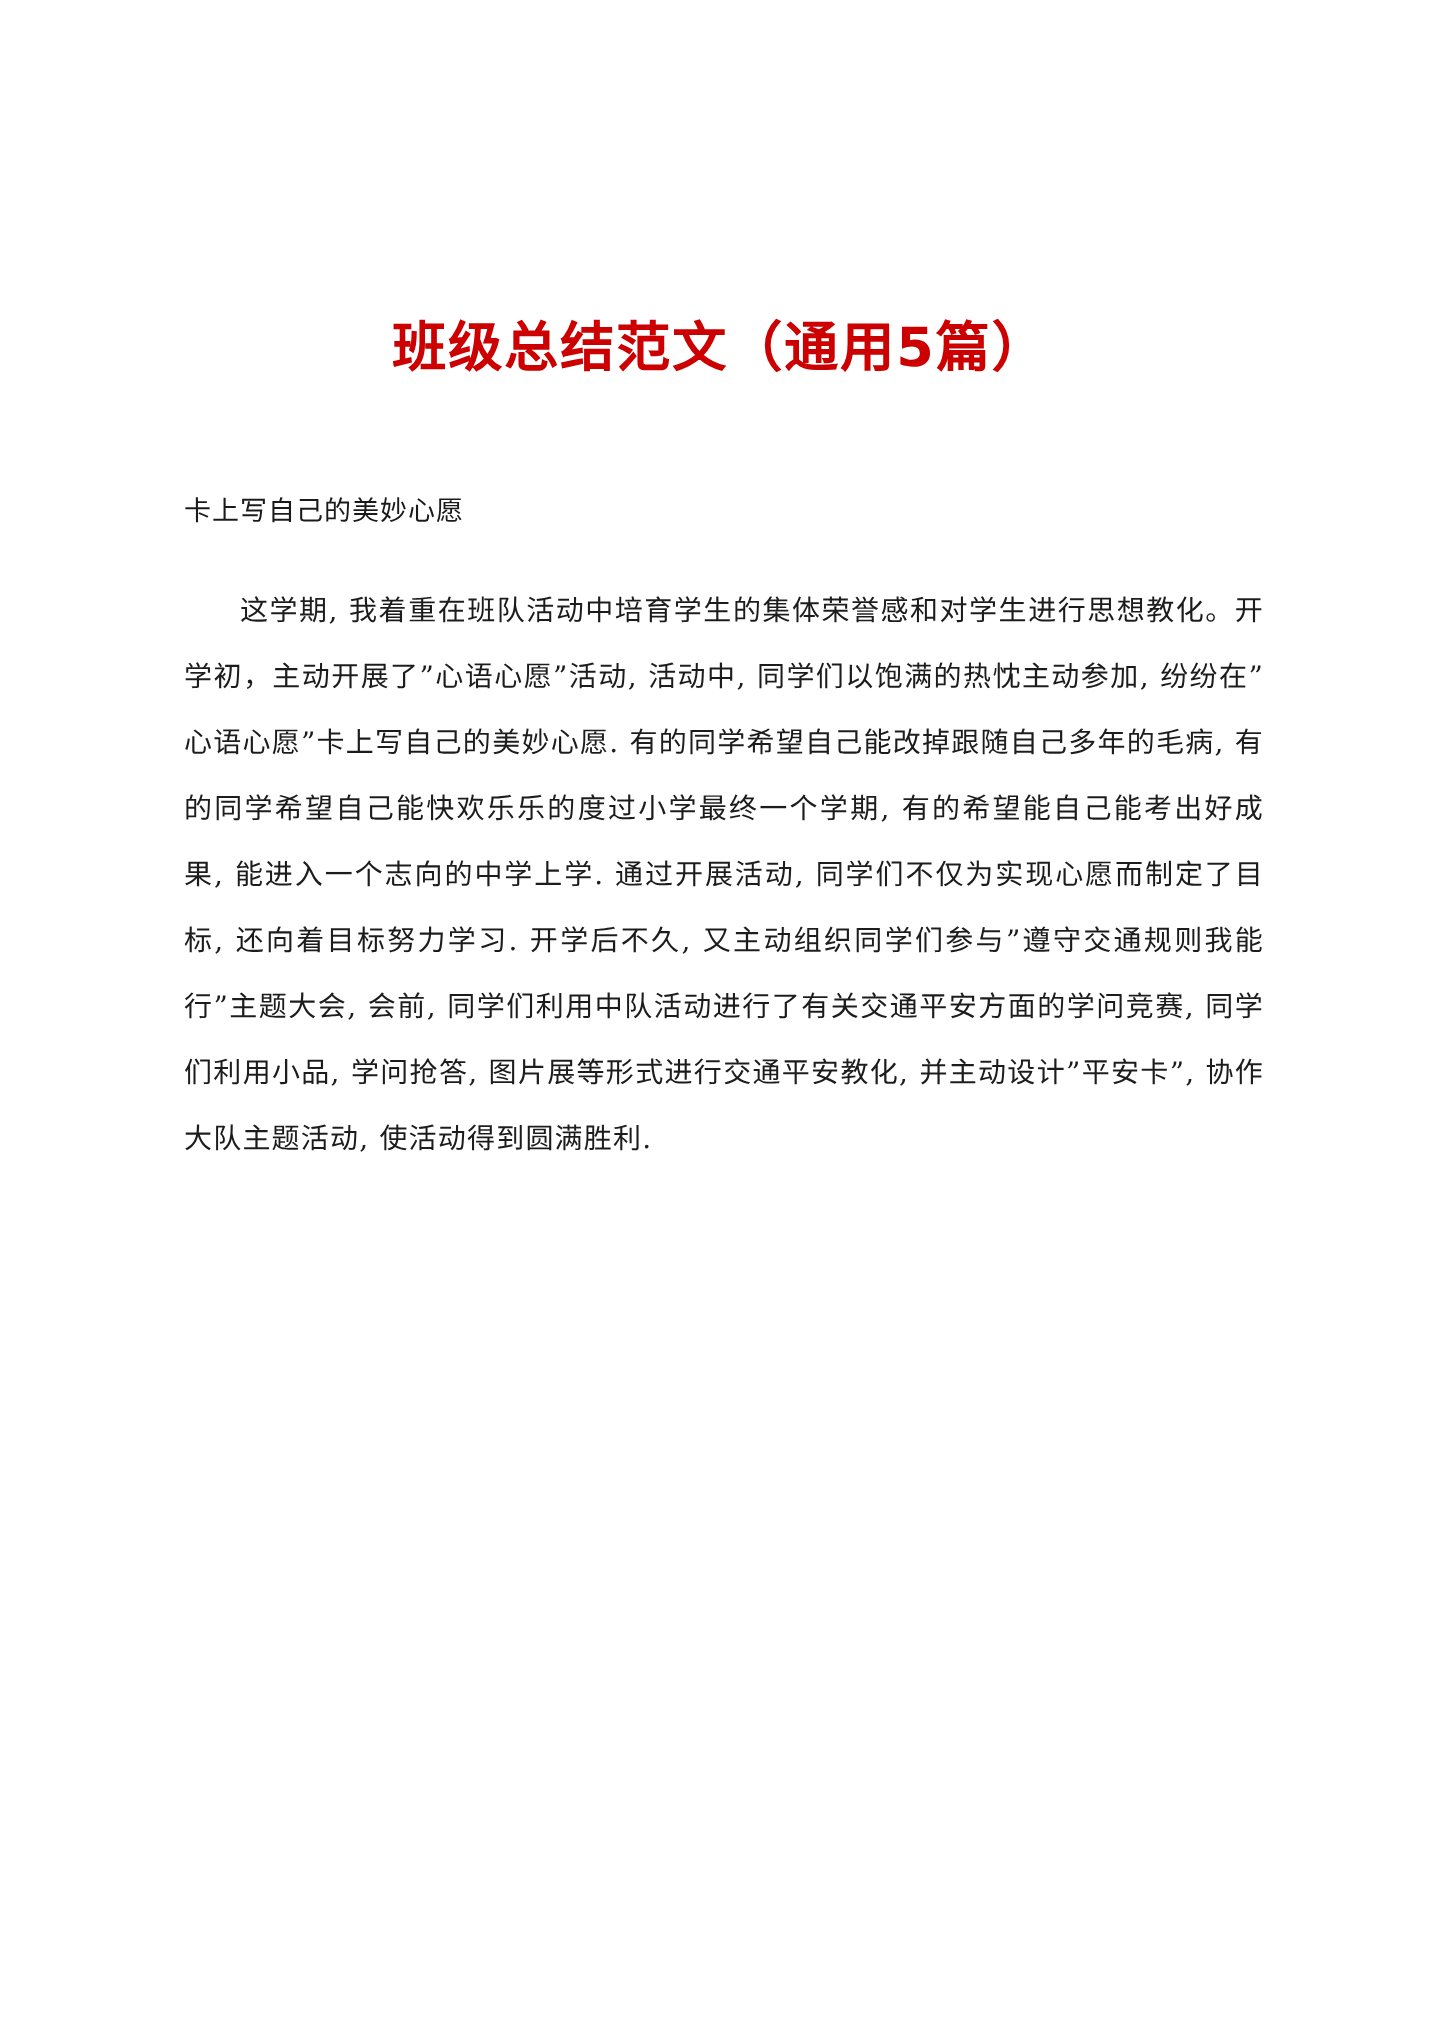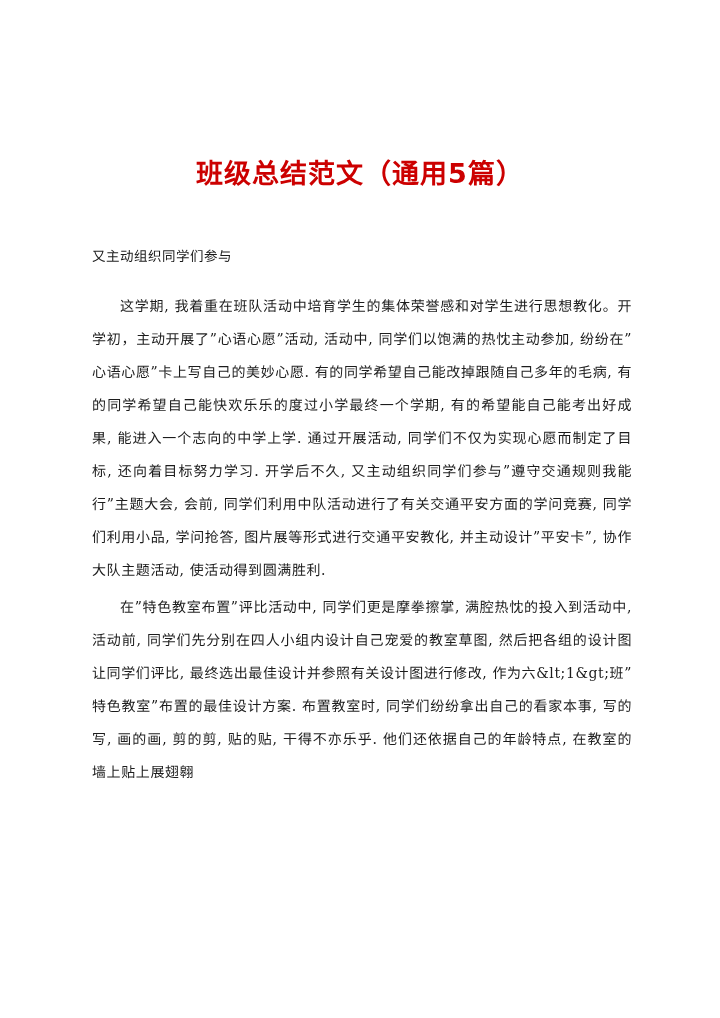--- a/index.html
+++ b/index.html
@@ -66,20 +66,19 @@
   }
 </style>
 </head>
 <body>
 
 <div class="page">
 
   <h1 class="doc-title">班级总结范文（通用5篇）</h1>
 
   <div class="body-block">
-    <div class="sub-heading">又主动组织同学们参与</div>
+    <div class="sub-heading">卡上写自己的美妙心愿</div>
 
     <p class="para">这学期, 我着重在班队活动中培育学生的集体荣誉感和对学生进行思想教化。开学初，主动开展了”心语心愿”活动, 活动中, 同学们以饱满的热忱主动参加, 纷纷在”心语心愿”卡上写自己的美妙心愿. 有的同学希望自己能改掉跟随自己多年的毛病, 有的同学希望自己能快欢乐乐的度过小学最终一个学期, 有的希望能自己能考出好成果, 能进入一个志向的中学上学. 通过开展活动, 同学们不仅为实现心愿而制定了目标, 还向着目标努力学习. 开学后不久, 又主动组织同学们参与”遵守交通规则我能行”主题大会, 会前, 同学们利用中队活动进行了有关交通平安方面的学问竞赛, 同学们利用小品, 学问抢答, 图片展等形式进行交通平安教化, 并主动设计”平安卡”, 协作大队主题活动, 使活动得到圆满胜利.</p>
 
-    <p class="para">在”特色教室布置”评比活动中, 同学们更是摩拳擦掌, 满腔热忱的投入到活动中, 活动前, 同学们先分别在四人小组内设计自己宠爱的教室草图, 然后把各组的设计图让同学们评比, 最终选出最佳设计并参照有关设计图进行修改, 作为六&amp;lt;1&amp;gt;班”特色教室”布置的最佳设计方案. 布置教室时, 同学们纷纷拿出自己的看家本事, 写的写, 画的画, 剪的剪, 贴的贴, 干得不亦乐乎. 他们还依据自己的年龄特点, 在教室的墙上贴上展翅翱</p>
   </div>
 
 </div>
 
 </body></html>

